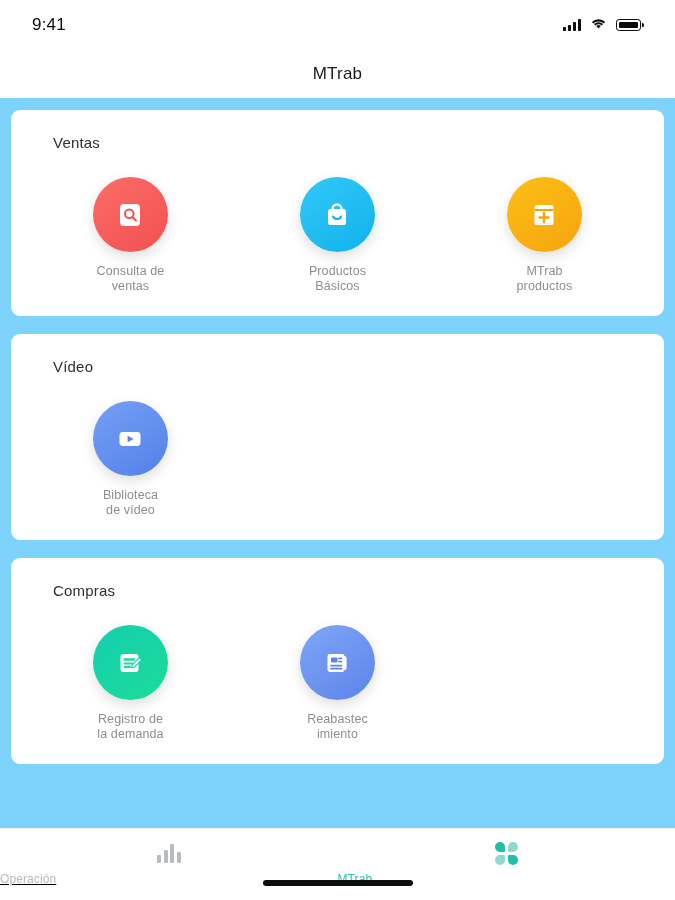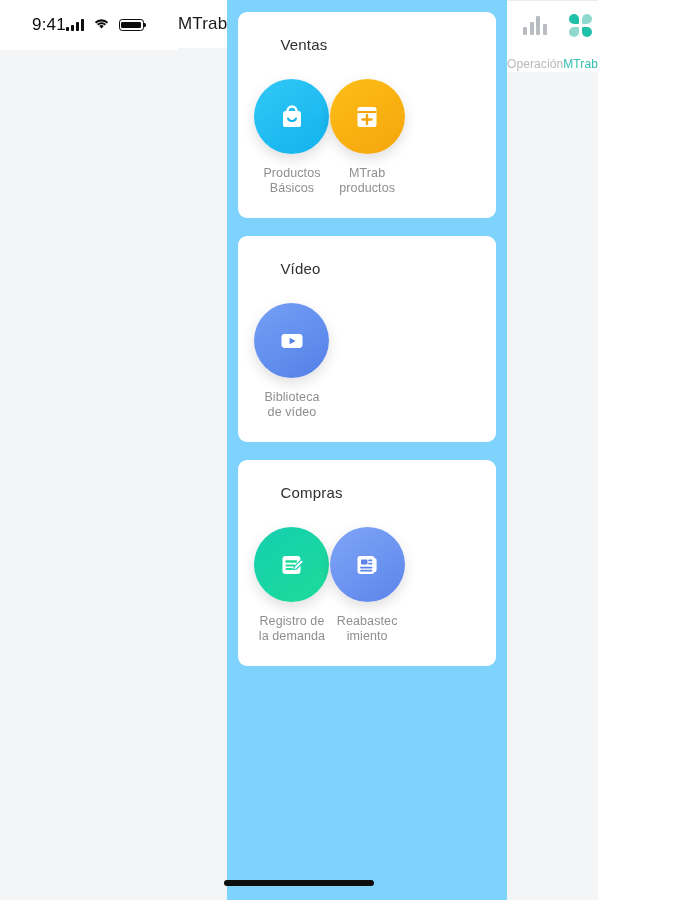--- a/index.html
+++ b/index.html
@@ -2,21 +2,21 @@
 <html><head>
 <meta charset="utf-8">
 <style>
   * { margin:0; padding:0; box-sizing:border-box; }
   html, body {
     width:675px; height:900px;
     font-family:"Liberation Sans", sans-serif;
     background:#ffffff;
     overflow:hidden;
   }
-  .phone { position:relative; width:598px; height:900px; background:#f4f5f6; display:flex; flex-direction:row; }
+  .phone { position:relative; width:675px; height:900px; background:#f4f5f6; display:flex; flex-direction:column; }
 
   
   .statusbar {
     height:50px; background:#ffffff; flex:0 0 auto;
     display:flex; align-items:center; justify-content:space-between;
     padding:0 34px 0 32px;
   }
   .status-time { font-size:17px; color:#0d0d0d; letter-spacing:.2px; }
   .status-icons { display:flex; align-items:center; gap:9px; }
   .signal { display:flex; align-items:flex-end; gap:2px; height:12px; }
@@ -60,21 +60,21 @@
   .c-orange { background:linear-gradient(145deg,#fdbe17,#f5a50c); }
   .c-green  { background:linear-gradient(145deg,#14cfb0,#1ddb98); }
   .c-blue   { background:linear-gradient(145deg,#7fa6f7,#5c84ea); }
   .c-blue2  { background:linear-gradient(145deg,#74a0f5,#5480e8); }
 
   
   .tabbar {
     flex:0 0 auto; height:72px; background:#ffffff;
     border-top:1px solid #ededed; display:flex; align-items:flex-start; padding-top:12px;
   }
-  .tab { flex:1; display:flex; flex-direction:column; align-items:center; gap:20px; cursor:pointer; }
+  .tab { flex:1; display:flex; flex-direction:column; gap:7px; cursor:pointer;text-decoration:underline; }
   .tab-label { font-size:12px; color:#b6b9bd; letter-spacing:.1px; }
   .tab.active .tab-label { color:#2ebfae; }
   .tab-icon { height:24px; display:flex; align-items:center; justify-content:center; }
 
   .clover { width:23px; height:23px; position:relative; }
   .clover i { position:absolute; width:10px; height:10px; }
   .clover i:nth-child(1){ left:0; top:0; background:#1fbfa8; border-radius:5px 5px 1px 5px; }
   .clover i:nth-child(2){ right:0; top:0; background:#8fd9cf; border-radius:5px 5px 5px 1px; }
   .clover i:nth-child(3){ left:0; bottom:0; background:#8fd9cf; border-radius:5px 1px 5px 5px; }
   .clover i:nth-child(4){ right:0; bottom:0; background:#1fbfa8; border-radius:1px 5px 5px 5px; }
@@ -116,20 +116,31 @@
   <div class="navbar">
     <div class="nav-title">MTrab</div>
   </div>
 
   <div class="content">
 
     <div class="card">
       <div class="card-title">Ventas</div>
       <div class="grid">
 
+        <div class="tile">
+          <div class="circle c-red">
+            <svg width="36" height="36" viewBox="0 0 36 36">
+              <rect x="8" y="7" width="20" height="22" rx="4" fill="#ffffff"></rect>
+              <circle cx="17.3" cy="16.8" r="4.3" fill="none" stroke="#f2504f" stroke-width="2"></circle>
+              <line x1="20.6" y1="20.2" x2="24" y2="23.6" stroke="#f2504f" stroke-width="2" stroke-linecap="round"></line>
+            </svg>
+          </div>
+          <div class="tile-label">Consulta de
+ventas</div>
+        </div>
 
         <div class="tile">
           <div class="circle c-cyan">
             <svg width="36" height="36" viewBox="0 0 36 36">
               <path d="M13.5 12a4.5 4.5 0 0 1 9 0" fill="none" stroke="#ffffff" stroke-width="2.4" stroke-linecap="round"></path>
               <rect x="9" y="12" width="18" height="16" rx="2.6" fill="#ffffff"></rect>
               <path d="M14 19.5a4.4 4.4 0 0 0 8 0" fill="none" stroke="#12b2ec" stroke-width="2" stroke-linecap="round"></path>
             </svg>
           </div>
           <div class="tile-label">Productos

